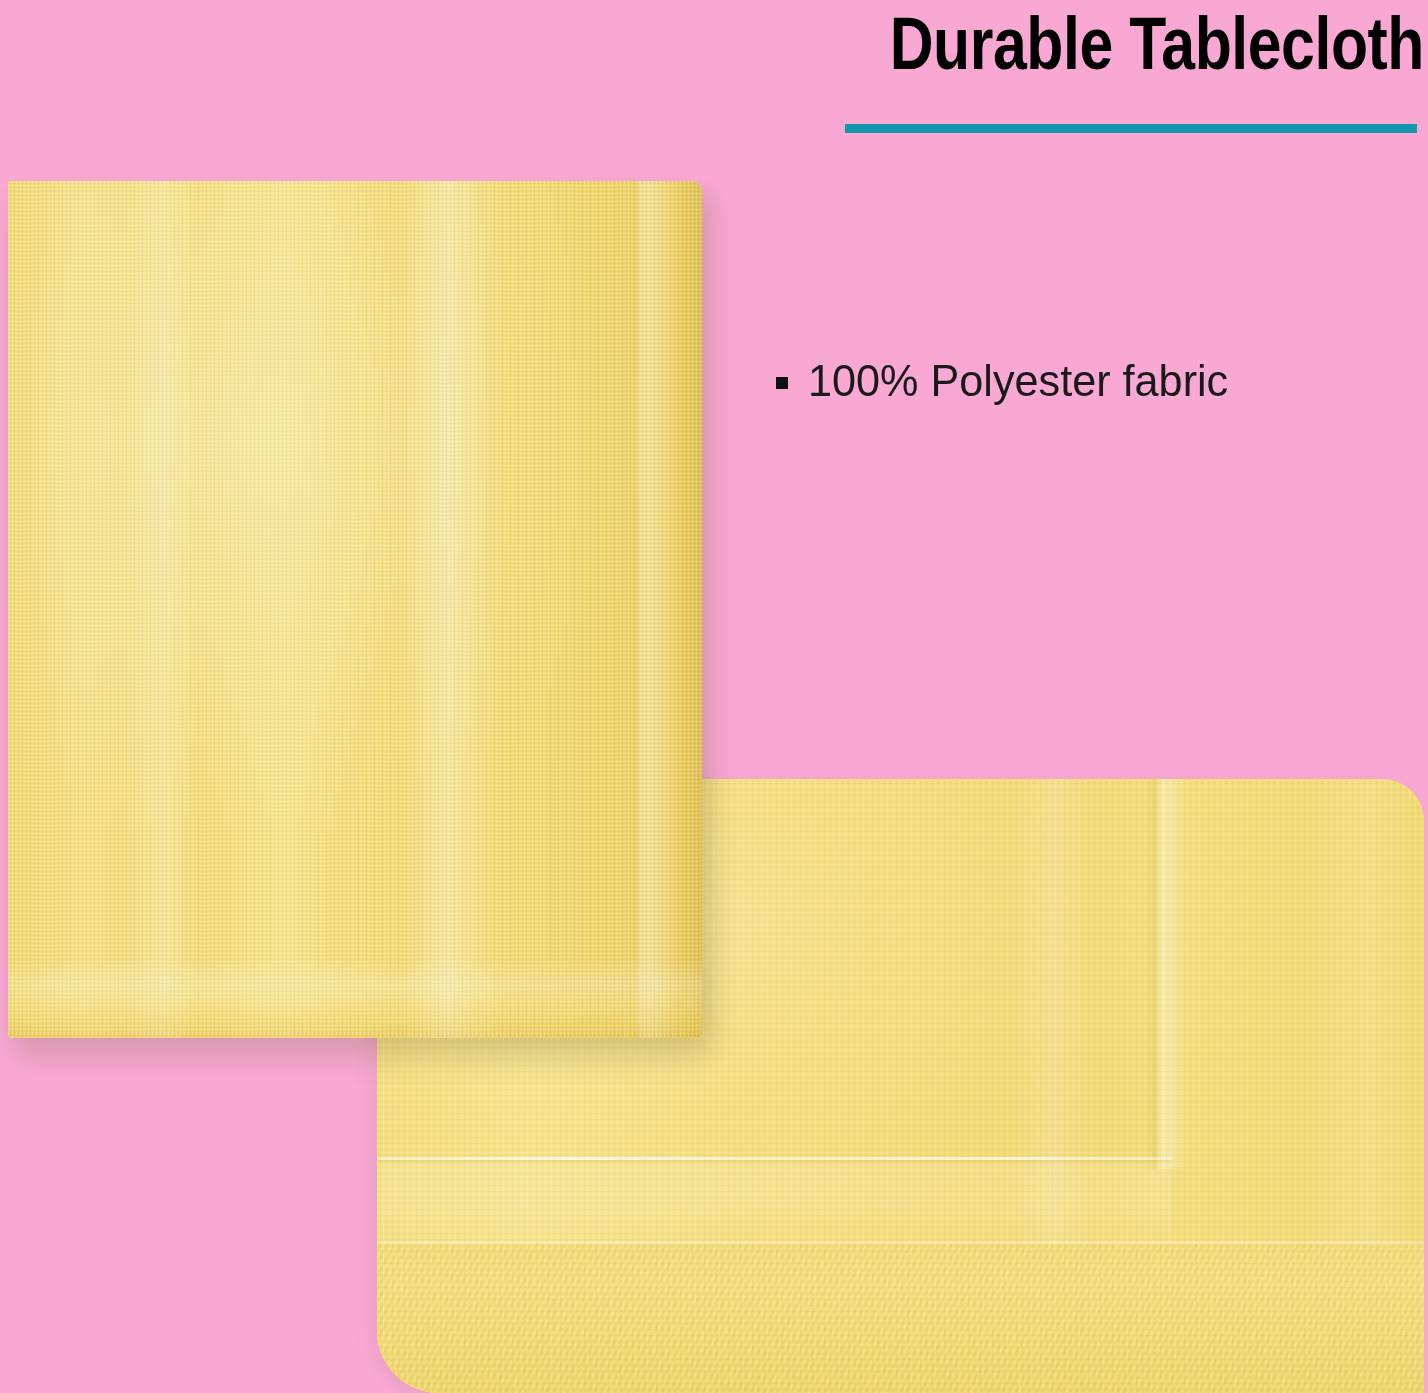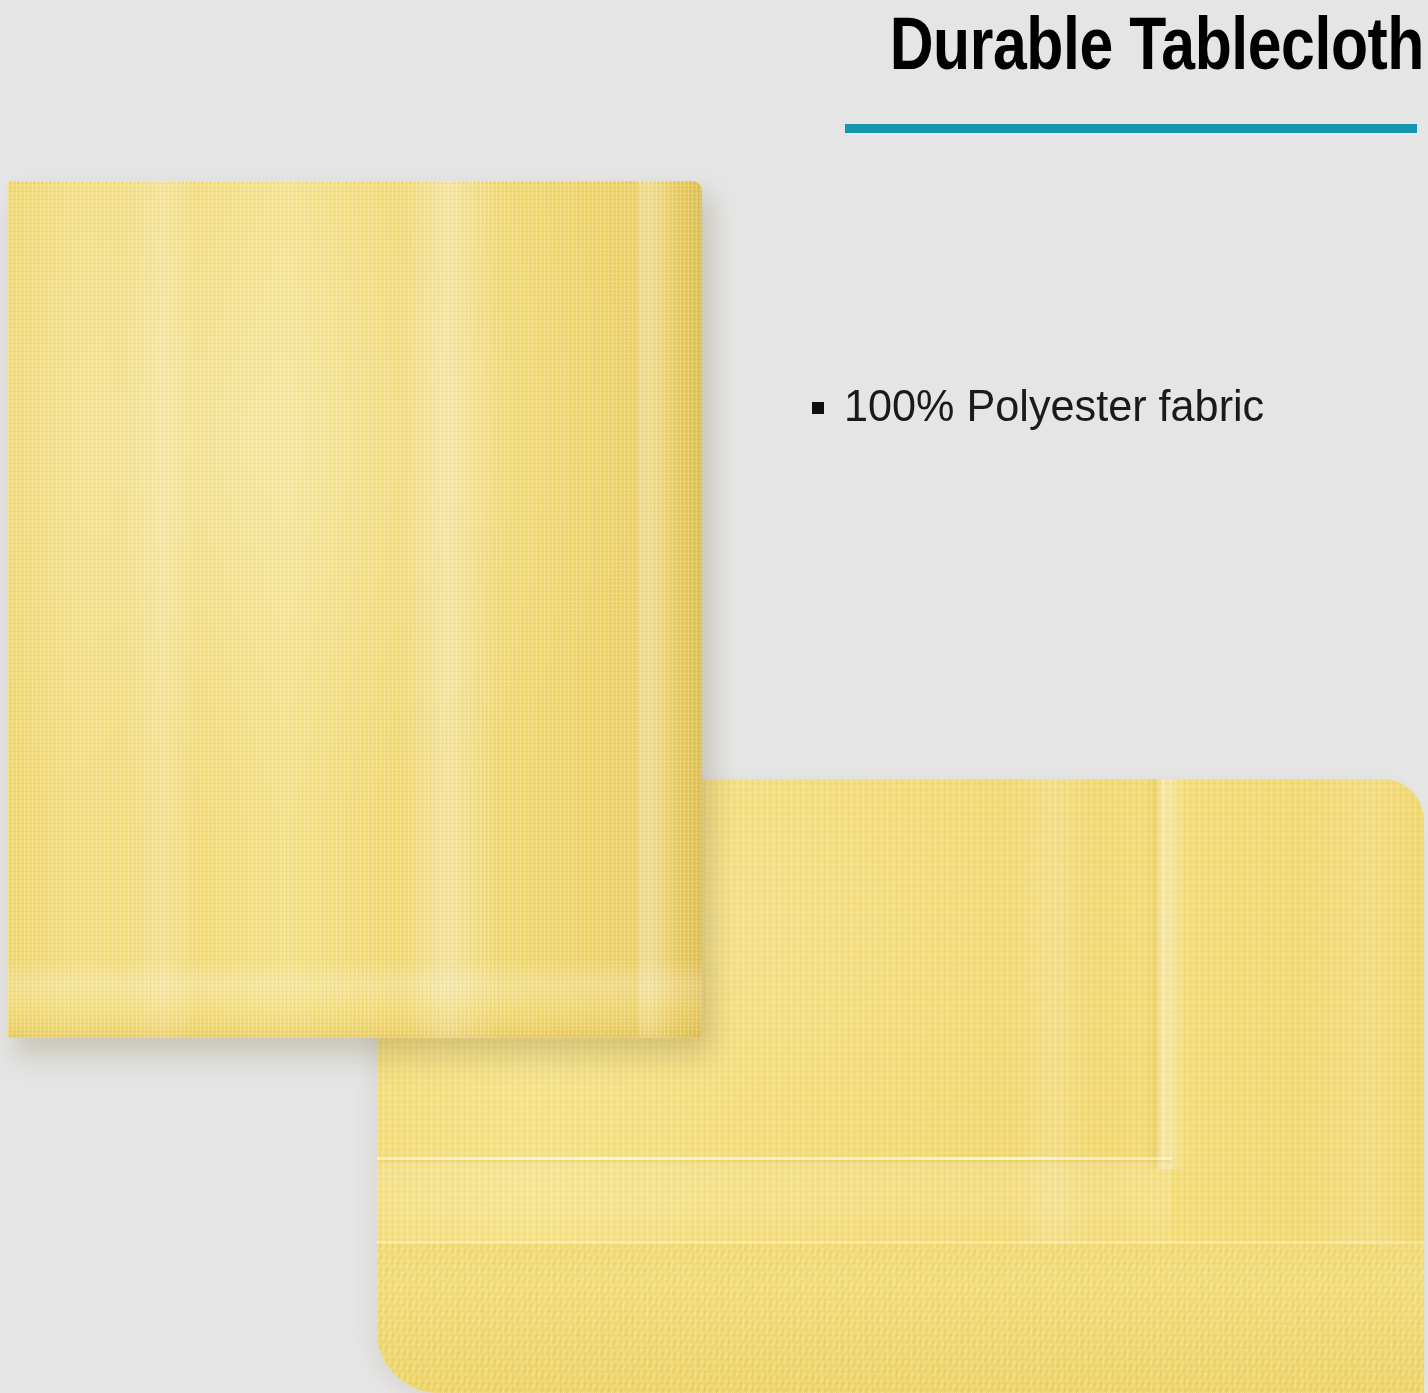--- a/index.html
+++ b/index.html
@@ -8,21 +8,21 @@
     background: #ffffff;
   }
   body {
     font-family: "Liberation Sans", sans-serif;
   }
 
   #canvas {
     position: relative;
     width: 1428px;
     height: 1393px;
-    background: #e5e5e5;
+    background: #f9a8d4;
     overflow: hidden;
   }
 
   
   .heading {
     position: absolute;
     left: 640px;
     top: 2px;
     width: 784px;
     text-align: right;
@@ -41,24 +41,23 @@
     left: 845px;
     top: 124px;
     width: 572px;
     height: 9px;
     background: #1497AC;
   }
 
   
   .bullets {
     position: absolute;
-    left: 808px;
+    left: 772px;
     top: 352px;
     width: 620px;
-    margin-top: 25px;
   }
   .bullet-row {
     position: relative;
     height: 118px;
   }
   .bullet-marker {
     position: absolute;
     left: 4px;
     top: 25px;
     width: 12px;

